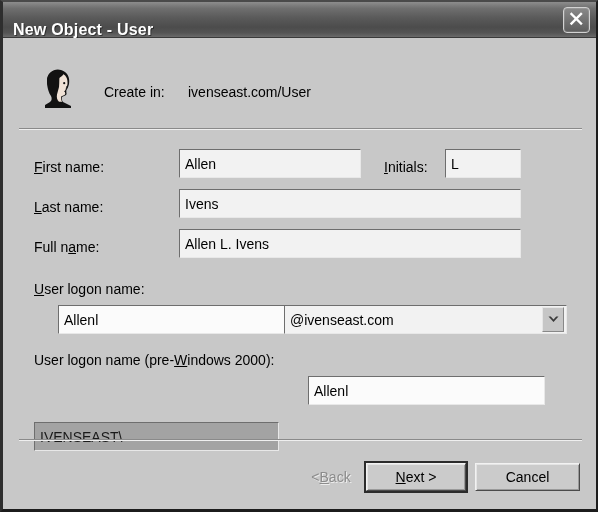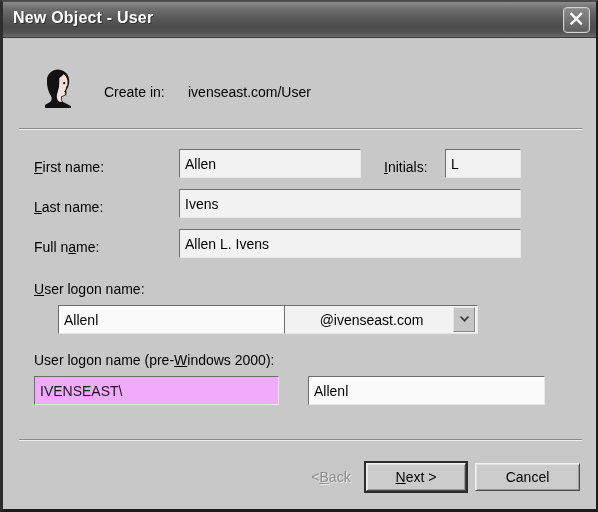--- a/index.html
+++ b/index.html
@@ -32,21 +32,21 @@
     width: 593px;
     height: 35px;
     background: linear-gradient(to bottom,
         #8d8d8d 0%, #6f6f6f 18%, #5a5a5a 45%,
         #4c4c4c 72%, #545454 88%, #6a6a6a 100%);
     border-bottom: 1px solid #3a3a3a;
   }
   .titlebar-text {
     position: absolute;
     left: 10px;
-    top: 7px;
+    top: 19px;
     font-size: 16px;
     font-weight: bold;
     color: #ffffff;
     letter-spacing: 0.2px;
     white-space: nowrap;
     text-shadow: 1px 1px 0 rgba(0,0,0,0.45);
   }
   .close-btn {
     position: absolute;
     right: 6px;
@@ -134,23 +134,24 @@
     line-height: 1;
     padding: 0 8px 0 5px;
     display: flex;
     align-items: center;
     white-space: nowrap;
     overflow: hidden;
     cursor: text;
   }
   .field.white { background: #fbfbfb; margin-left: 24px; }
   .field.disabled {
-    background: #f0abfc;
+    background: #a3a3a3;
     color: #1a1a1a;
     cursor: default;
+    margin-top: 46px;
   }
 
   
   .combo {
     position: absolute;
     box-sizing: border-box;
     background: #f2f2f2;
     border: 1px solid #6e6e6e;
     border-right-color: #e8e8e8;
     border-bottom-color: #e8e8e8;
@@ -260,21 +261,21 @@
 
     <div class="flabel" style="left:31px; top:161px;"><u>L</u><span>ast name:</span></div>
     <div class="field" style="left:176px; top:151px; width:342px; height:29px;">Ivens</div>
 
     <div class="flabel" style="left:31px; top:201px;"><span>Full n</span><u>a</u><span>me:</span></div>
     <div class="field" style="left:176px; top:191px; width:342px; height:29px;">Allen L. Ivens</div>
 
     <div class="flabel" style="left:31px; top:243px;"><u>U</u><span>ser logon name:</span></div>
     <div class="field white" style="left:31px; top:267px; width:245px; height:29px;">Allenl</div>
 
-    <div class="combo" style="left:281px; top:267px; width:194px; height:29px;text-align:center;">
+    <div class="combo" style="left:281px; top:267px; width:283px; height:29px;">
       <div class="combo-text">@ivenseast.com</div>
       <div class="combo-arrow">
         <svg width="13" height="9" viewBox="0 0 13 9">
           <path d="M1.5 1.5 L6.5 7 L11.5 1.5 L9.2 1.5 L6.5 4.4 L3.8 1.5 Z" fill="#3a3a3a"></path>
         </svg>
       </div>
     </div>
 
     <div class="flabel" style="left:31px; top:314px;"><span>User logon name (pre-</span><u>W</u><span>indows 2000):</span></div>
     <div class="field disabled" style="left:31px; top:338px; width:245px; height:29px;">IVENSEAST\</div>

